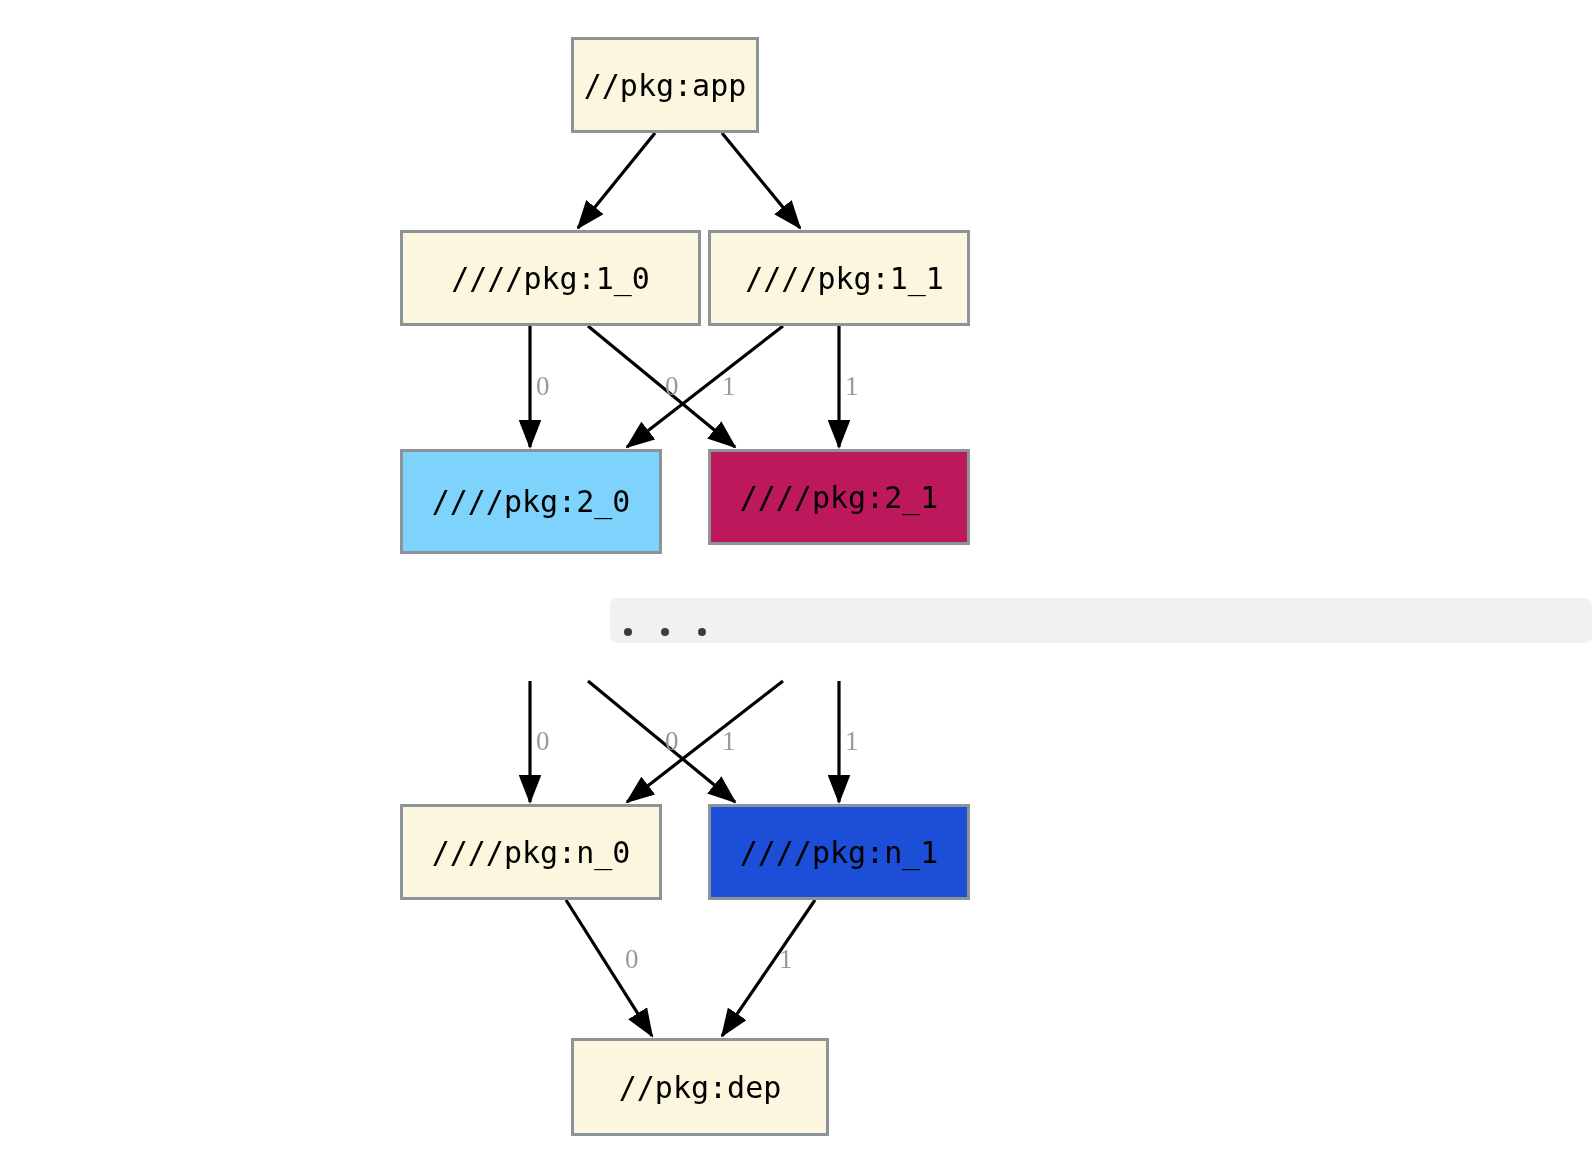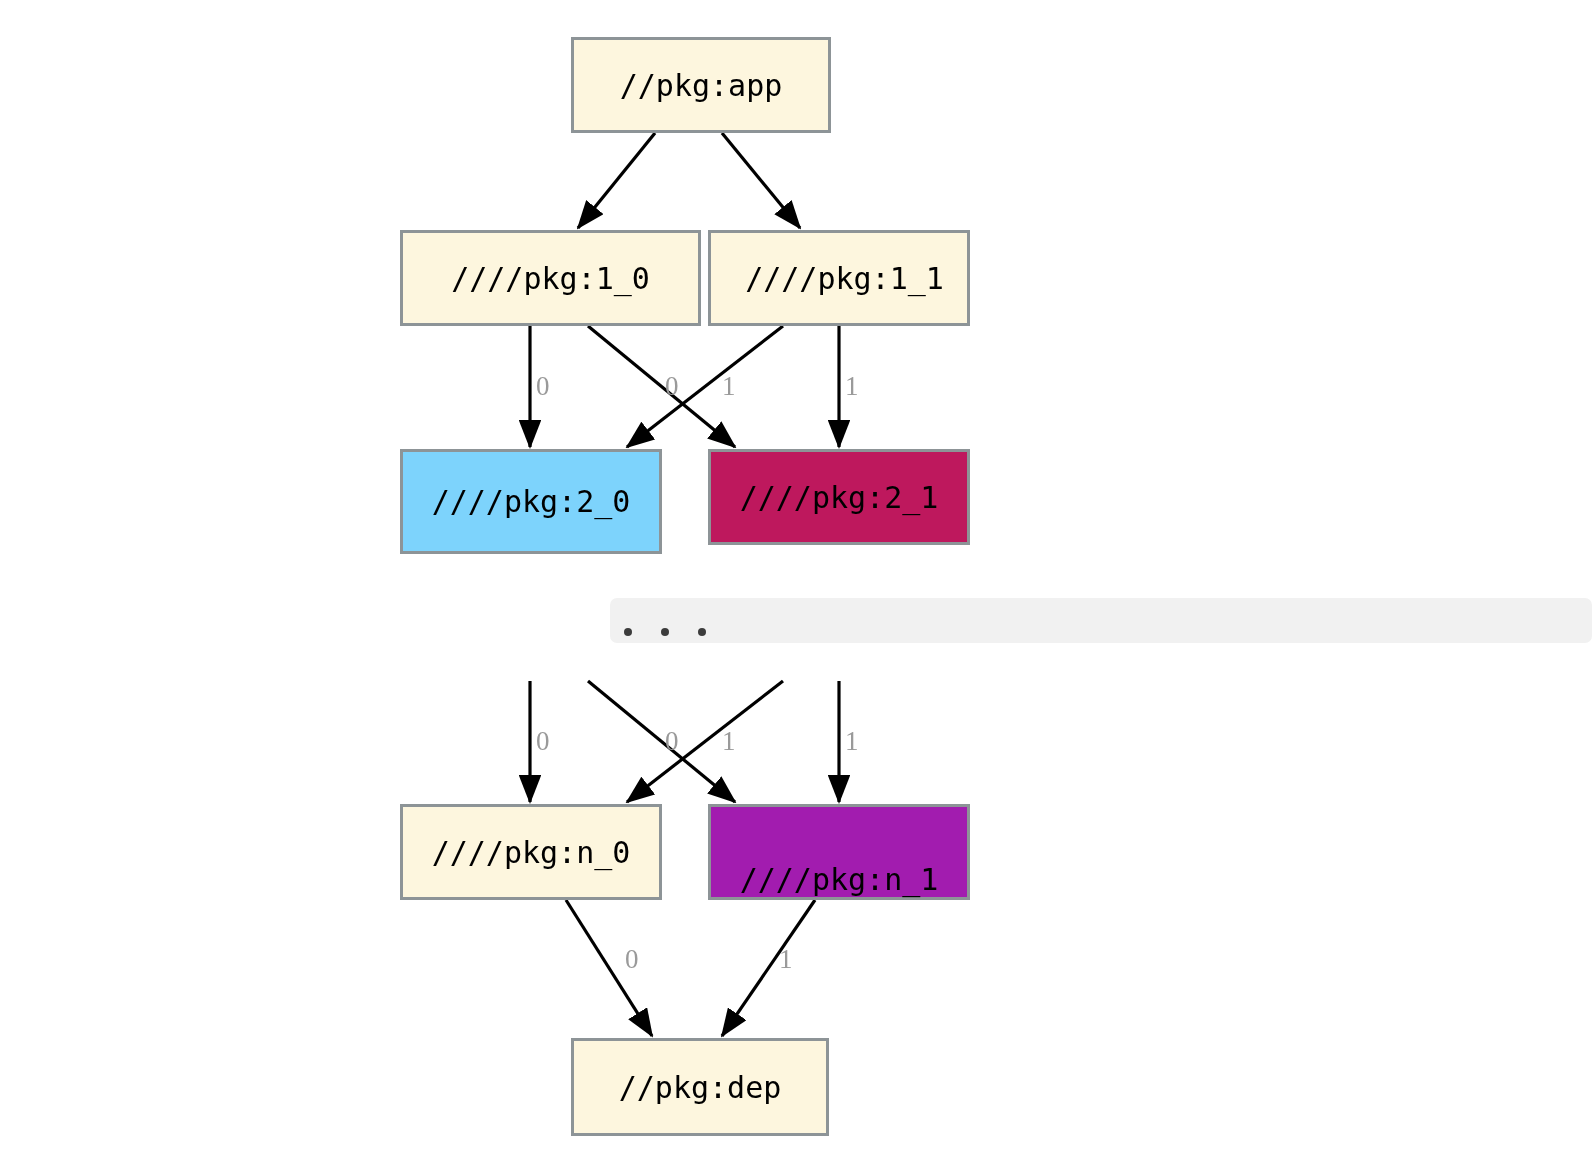--- a/index.html
+++ b/index.html
@@ -91,39 +91,39 @@
         <line x1="530" y1="681" x2="530" y2="802" stroke="#000000" stroke-width="3.2" marker-end="url(#arrowhead)"></line>
         <line x1="588" y1="681" x2="735" y2="802" stroke="#000000" stroke-width="3.2" marker-end="url(#arrowhead)"></line>
         <line x1="783" y1="681" x2="627" y2="802" stroke="#000000" stroke-width="3.2" marker-end="url(#arrowhead)"></line>
         <line x1="839" y1="681" x2="839" y2="802" stroke="#000000" stroke-width="3.2" marker-end="url(#arrowhead)"></line>
         <line x1="566" y1="900" x2="652" y2="1036" stroke="#000000" stroke-width="3.2" marker-end="url(#arrowhead)"></line>
         <line x1="815" y1="900" x2="722" y2="1036" stroke="#000000" stroke-width="3.2" marker-end="url(#arrowhead)"></line>
       </g>
   </svg>
 
   <div id="nodes-group">
-      <div class="node-box" style="left: 571px; top: 37px; width: 260px; height: 96px; background: rgb(253, 246, 222); border-color: rgb(141, 148, 151);">
+      <div class="node-box" style="left: 571px; top: 37px; width: 188px; height: 96px; background: rgb(253, 246, 222); border-color: rgb(141, 148, 151);">
         <span class="node-label">//pkg:app</span>
       </div>
       <div class="node-box" style="left: 400px; top: 230px; width: 301px; height: 96px; background: rgb(253, 246, 222); border-color: rgb(141, 148, 151);">
         <span class="node-label">////pkg:1_0</span>
       </div>
       <div class="node-box" style="left: 708px; top: 230px; width: 262px; height: 96px; background: rgb(253, 246, 222); border-color: rgb(141, 148, 151); padding-left: 11px;">
         <span class="node-label">////pkg:1_1</span>
       </div>
       <div class="node-box" style="left: 400px; top: 449px; width: 262px; height: 105px; background: #7dd3fc; border-color: rgb(141, 148, 151);">
         <span class="node-label">////pkg:2_0</span>
       </div>
       <div class="node-box" style="left: 708px; top: 449px; width: 262px; height: 96px; background: #be185d; border-color: rgb(141, 148, 151);">
         <span class="node-label">////pkg:2_1</span>
       </div>
       <div class="node-box" style="left: 400px; top: 804px; width: 262px; height: 96px; background: rgb(253, 246, 222); border-color: rgb(141, 148, 151);">
         <span class="node-label">////pkg:n_0</span>
       </div>
-      <div class="node-box" style="left: 708px; top: 804px; width: 262px; height: 96px; background: #a21caf; border-color: rgb(141, 148, 151); align-items: flex-end;">
+      <div class="node-box" style="left: 708px; top: 804px; width: 262px; height: 96px; background: #1d4ed8; border-color: rgb(141, 148, 151);">
         <span class="node-label">////pkg:n_1</span>
       </div>
       <div class="node-box" style="left: 571px; top: 1038px; width: 258px; height: 98px; background: rgb(253, 246, 222); border-color: rgb(141, 148, 151);">
         <span class="node-label">//pkg:dep</span>
       </div>
     </div>
   <div id="labels-group">
       <span class="edge-label" style="left: 536px; top: 386px; color: rgb(154, 154, 154);">0</span>
       <span class="edge-label" style="left: 722px; top: 386px; color: rgb(154, 154, 154);">1</span>
       <span class="edge-label" style="left: 665px; top: 386px; color: rgb(154, 154, 154);">0</span>

